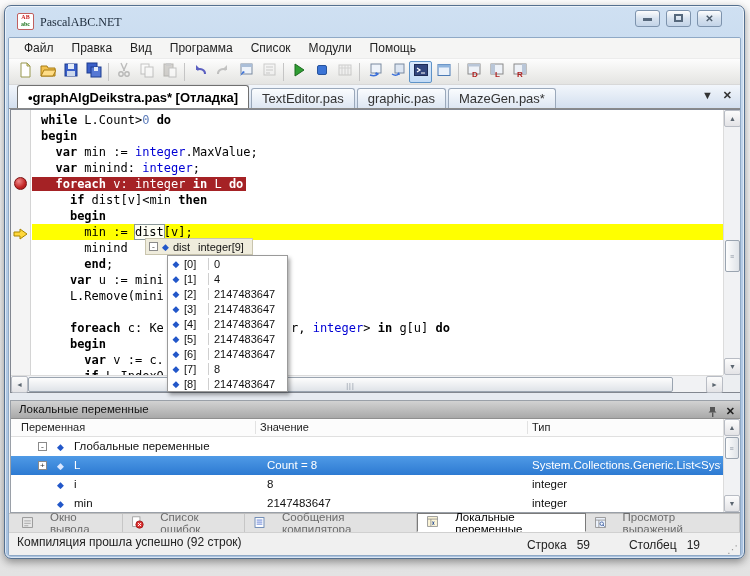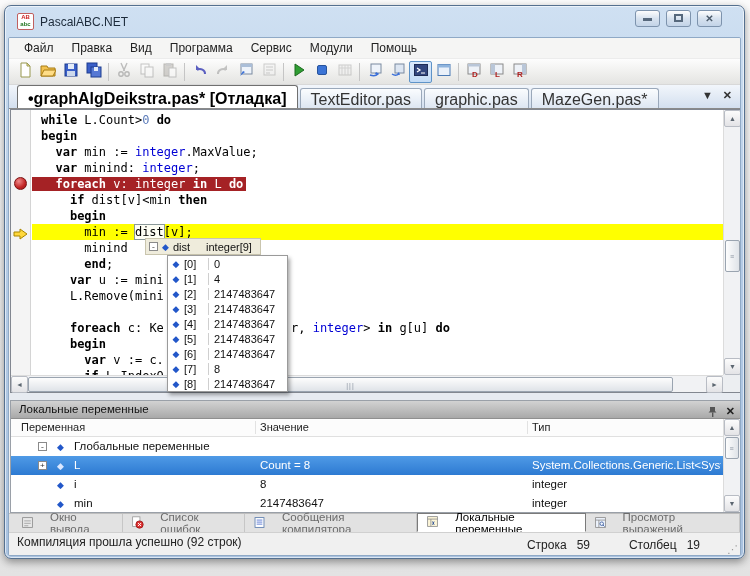--- a/index.html
+++ b/index.html
@@ -9,21 +9,21 @@
     background:linear-gradient(#fbfbfb,#e3e3e3);
     position:relative; overflow:hidden;
   }
   
   .win {
     position:absolute; left:4px; top:5px; width:741px; height:554px;
     border:1px solid #55708f; border-radius:7px;
     background:linear-gradient(#cfe0f2,#b5cce6 40%,#a9c2e0);
     box-shadow:0 3px 9px rgba(0,0,0,.4), inset 0 0 0 1px rgba(255,255,255,.6);
   }
-  .titlebar { position:absolute; left:0; top:0; right:0; height:31px; }
+  .titlebar { position:absolute; left:0; top:0; right:0; height:31px;font-family:Liberation Serif, serif; }
   .appicon {
     position:absolute; left:12px; top:7px; width:17px; height:17px;
     background:#fff; border:1px solid #c06060; border-radius:2px;
     font-size:6px; line-height:7px; text-align:center; font-weight:bold; overflow:hidden;
   }
   .appicon .r1 { color:#cc2222; } .appicon .r2 { color:#227722; }
   .title { position:absolute; left:35px; top:9px; font-size:12px; color:#1c2a3a; }
   .wctrls { position:absolute; right:22px; top:4px; display:flex; gap:6px; }
   .wbtn {
     width:25px; height:17px; border:1px solid #7d93ad; border-radius:3px;
@@ -44,21 +44,21 @@
   .toolbar { position:absolute; left:0; top:21px; right:0; height:26px; background:linear-gradient(#fdfdfd,#eeeeec 60%,#e4e4e2); display:flex; align-items:center; padding-left:4px; border-bottom:1px solid #d8d8d8; }
   .tbtn { width:23px; height:22px; display:flex; align-items:center; justify-content:center; border:1px solid transparent; border-radius:2px; }
   .tbtn svg { width:16px; height:16px; }
   .tbtn.disabled { opacity:.45; filter:grayscale(.9); }
   .tbtn.active { border:1px solid #5e93c8; background:linear-gradient(#dceafc,#c2dbf6); }
   .tsep { width:1px; height:18px; background:#c5c5c5; margin:0 3px; }
   
   .tabstrip { position:absolute; left:0; top:47px; right:0; height:24px; background:linear-gradient(#f2f6fb,#d3dfef); border-bottom:1px solid #8a8a8a; }
   .tabs { position:absolute; left:8px; bottom:0; display:flex; align-items:flex-end; }
   .tab {
-    height:20px; padding:2px 10px 17px 10px; margin-right:2px; font-size:16px; color:#333;
+    height:20px; padding:2px 10px 17px 10px; margin-right:2px; font-size:13px; color:#333;
     background:linear-gradient(#fafcfe,#dde6f2); border:1px solid #9aa8ba; border-bottom:none;
     border-radius:3px 3px 0 0; white-space:nowrap;
   }
   .tab.active { height:23px; background:#fff; font-weight:bold; color:#000; border-color:#707070; position:relative; z-index:2; padding-top:4px; }
   .tabctrl { position:absolute; right:8px; top:4px; display:flex; gap:10px; color:#333; font-size:11px; font-weight:bold; }
   
   .editor { position:absolute; left:1px; top:71px; width:731px; height:284px; background:#fff; border:1px solid #828790; }
   .gutter { position:absolute; left:0; top:0; width:20px; bottom:0; background:#f4f4f4; border-right:1px solid #d4d4d4; }
   .bpdot { position:absolute; left:3px; width:13px; height:13px; border-radius:50%;
            background:radial-gradient(circle at 35% 30%, #ef8a8a, #c22525 60%, #941616); border:1px solid #7c1010; }
@@ -102,21 +102,21 @@
   .lhead { position:absolute; left:0; top:0; right:0; height:18px; background:linear-gradient(#d2d2d2,#a9a9a9); border-bottom:1px solid #8f8f8f; color:#111; font-size:11.5px; line-height:17px; padding-left:8px; }
   .lhead-btns { position:absolute; right:5px; top:2px; display:flex; gap:8px; color:#222; font-size:11px; font-weight:bold; align-items:center; }
   .colhead { position:absolute; left:0; top:18px; right:17px; height:18px; background:#fcfcfc; border-bottom:1px solid #e0e0e0; font-size:11px; color:#222; }
   .colhead span { position:absolute; top:2px;text-align:right; }
   .ch-sep { position:absolute; top:2px; width:1px; height:13px; background:#e2e2e2; }
   .lrows { position:absolute; left:0; top:36px; right:17px; bottom:0; font-size:11.5px; }
   .lrow { position:relative; height:19px; line-height:18px; color:#111; }
   .lrow .expb { position:absolute; left:27px; top:5px; }
   .lrow .dmd { position:absolute; left:46px; top:1px; }
   .lrow .lv-name { position:absolute; left:63px; }
-  .lrow .lv-val { position:absolute; left:249px;text-align:center; }
+  .lrow .lv-val { position:absolute; left:256px;text-align:center; }
   .lrow .lv-type { position:absolute; left:521px; right:2px; white-space:nowrap; overflow:hidden; }
   .lrow.sel { background:linear-gradient(#4f9ae6,#2d7ad2); color:#fff; }
   .lrow.sel .dmd { color:#dce8ff; }
   .lrow.sel .lv-val, .lrow.sel .lv-type { color:#fff; }
   .lscroll { position:absolute; right:0; top:18px; width:17px; bottom:0; background:#f1f2f4; border-left:1px solid #dcdcdc; }
   
   .btabs { position:absolute; left:0; top:475px; right:0; height:19px; background:#e2e2e2; border-top:1px solid #bdbdbd; display:flex; align-items:flex-end; padding-left:4px; }
   .btab { display:flex; align-items:center; gap:16px; height:18px; padding:0 8px; font-size:11.5px; color:#6b6b6b; border-right:1px solid #c6c6c6; }
   .btab svg { width:13px; height:13px; }
   .btab.active { background:#fff; border:1px solid #7a7a7a; border-bottom:1px solid #fff; color:#000; height:19px; }
@@ -144,21 +144,21 @@
       <div class="wbtn"><span>✕</span></div>
     </div>
   </div>
 
   <div class="client">
     <div class="menubar" id="menubar">
         <div class="menu-item">Файл</div>
         <div class="menu-item">Правка</div>
         <div class="menu-item">Вид</div>
         <div class="menu-item">Программа</div>
-        <div class="menu-item">Сервис</div>
+        <div class="menu-item">Список</div>
         <div class="menu-item">Модули</div>
         <div class="menu-item">Помощь</div>
       </div>
     <div class="toolbar" id="toolbar">
         <div class="tbtn">
           <span><svg viewBox="0 0 16 16">
               <path d="M4 1h6l3 3v11H4z" fill="#fff" stroke="#98984f"></path>
               <path d="M10 1l3 3h-3z" fill="#ffe9a0" stroke="#98984f"></path>
             </svg></span>
         </div>
@@ -317,21 +317,21 @@
           <div class="curarrow" style="top: 116px;"><svg width="15" height="12" viewBox="0 0 15 12">
               <path d="M1 4h6V1l7 5-7 5V8H1z" fill="#ffd83d" stroke="#a88600"></path>
             </svg></div>
         </div>
       <div class="code" id="code"><div class="cl"><span class="kw">while</span><span> L.Count&gt;</span><span class="nm">0</span><span> </span><span class="kw">do</span></div><div class="cl"><span class="kw">begin</span></div><div class="cl"><span>  </span><span class="kw">var</span><span> min := </span><span class="ty">integer</span><span>.MaxValue;</span></div><div class="cl"><span>  </span><span class="kw">var</span><span> minind: </span><span class="ty">integer</span><span>;</span></div><div class="cl bp"><span class="bpband"><span>  </span><span class="kw">foreach</span><span> v: </span><span class="ty">integer</span><span> </span><span class="kw">in</span><span> L </span><span class="kw">do</span></span></div><div class="cl"><span>    </span><span class="kw">if</span><span> dist[v]&lt;min </span><span class="kw">then</span></div><div class="cl"><span>    </span><span class="kw">begin</span></div><div class="cl cur"><span>      min := </span><span class="bx">dist</span><span>[v];</span></div><div class="cl"><span>      minind </span></div><div class="cl"><span>      </span><span class="kw">end</span><span>;</span></div><div class="cl"><span>    </span><span class="kw">var</span><span> u := mini</span></div><div class="cl"><span>    L.Remove(mini</span></div><div class="cl"></div><div class="cl"><span>    </span><span class="kw">foreach</span><span> c: Ke</span><span class="gap"></span><span>r, </span><span class="ty">integer</span><span>&gt; </span><span class="kw">in</span><span> g[u] </span><span class="kw">do</span></div><div class="cl"><span>    </span><span class="kw">begin</span></div><div class="cl"><span>      </span><span class="kw">var</span><span> v := c.</span></div><div class="cl"><span>      </span><span class="kw">if</span><span> L.IndexO</span></div></div>
 
       <div class="dtip-head">
         <span class="xbox">-</span>
         <span class="dmd">◆</span>
         <span>dist</span>
-        <span style="margin-left:12px;">integer[9]</span>
+        <span style="margin-left:4px;">integer[9]</span>
       </div>
       <div class="dtip-list" id="dtiplist">
           <div class="drow">
             <span class="dmd">◆</span>
             <span class="idx">[0]</span>
             <span class="val">0</span>
           </div>
           <div class="drow">
             <span class="dmd">◆</span>
             <span class="idx">[1]</span>

